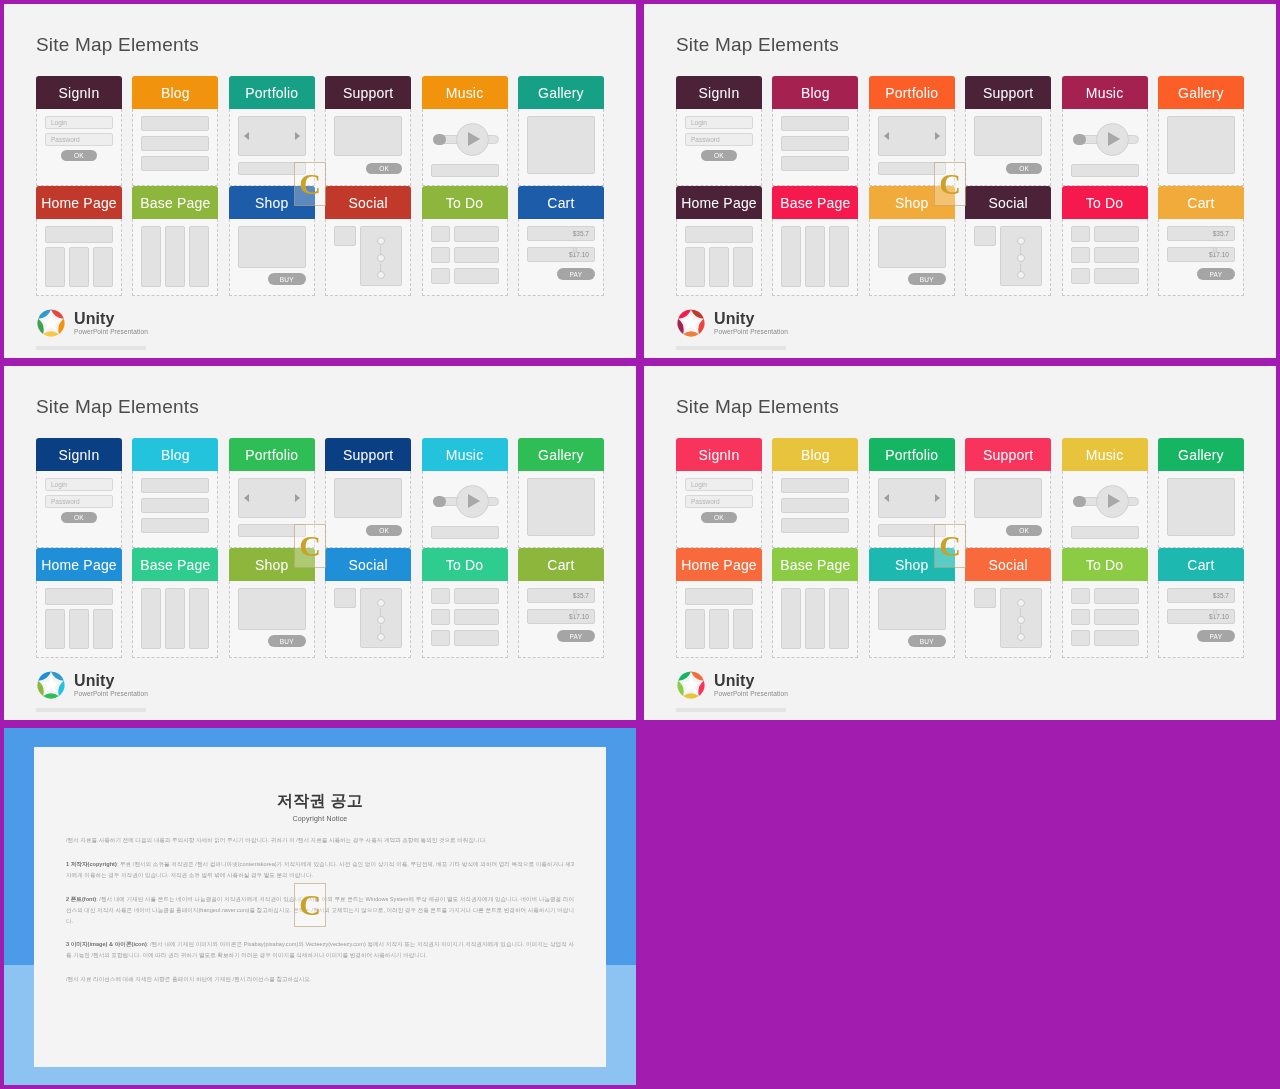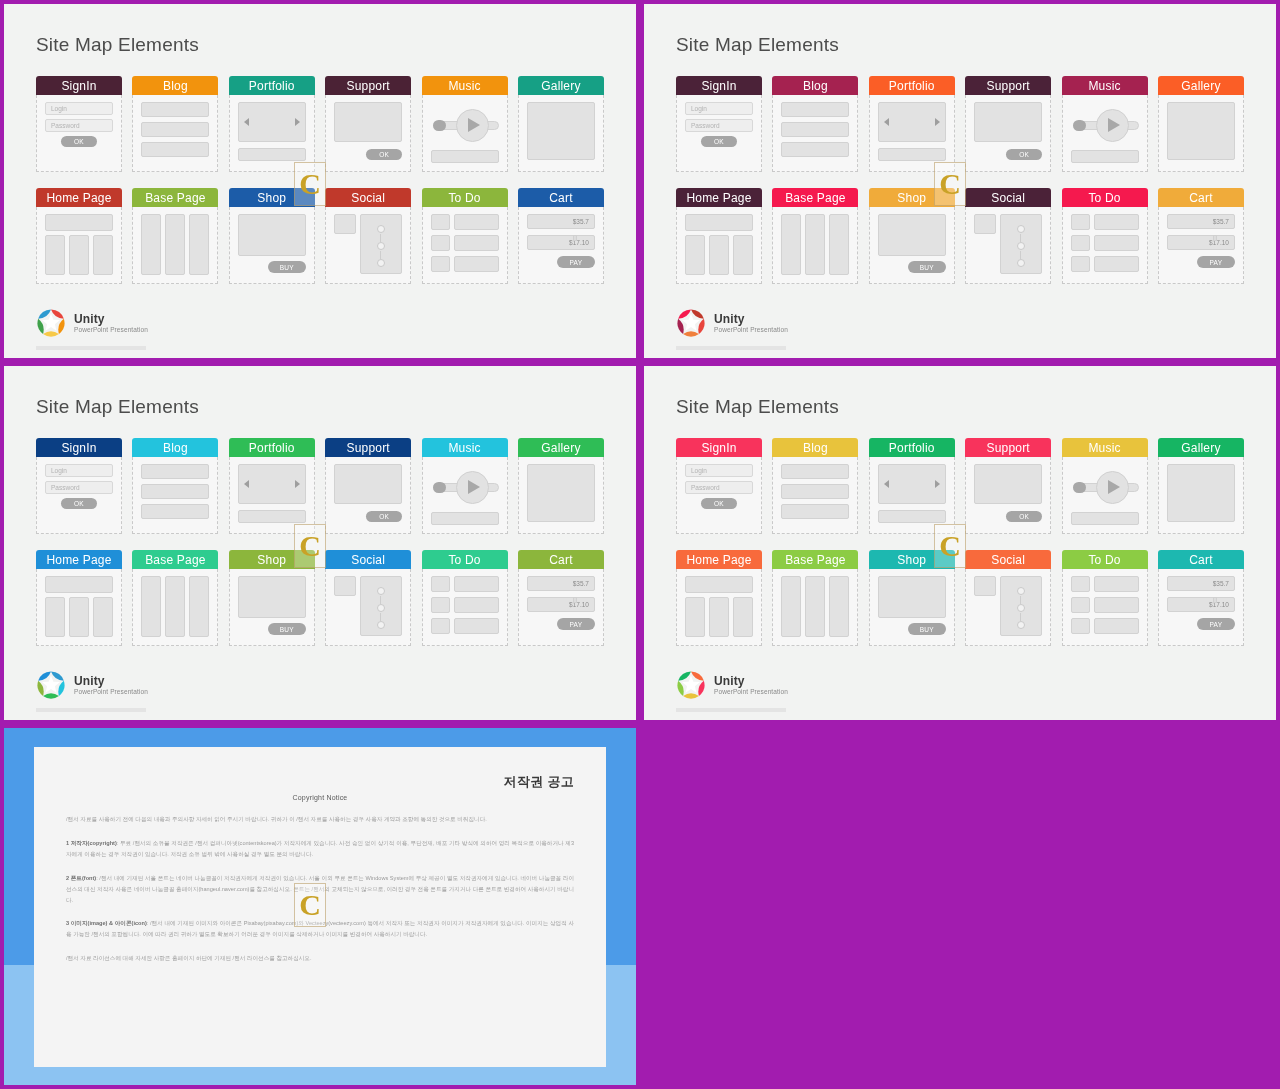--- a/index.html
+++ b/index.html
@@ -32,33 +32,33 @@
     font-weight: 400;
   }
 
   
   .grid {
     position: absolute;
     left: 32px; top: 72px;
     width: 568px;
   }
   .row { display: flex; gap: 0px; }
-  .row + .row { margin-top: 16px; }
+  .row + .row { }
   .card {
     width: 88px;
     margin-right: 10.4px;
     position: relative;
   }
   .card:last-child { margin-right: 0; }
 
   .card-head {
-    height: 19px;
+    height: 33px;
     border-radius: 3px 3px 0 0;
     color: #ffffff;
-    font-size: 12px;
+    font-size: 14px;
     display: flex;
     align-items: center;
     justify-content: center;
     letter-spacing: .2px;
     white-space: nowrap;
   }
   .card-body {
     height: 77px;
     border: 1px dashed #c9c9c9;
     border-top: none;
@@ -193,21 +193,21 @@
   }
 
   
   .logo-wrap {
     position: absolute;
     left: 32px; bottom: 20px;
     display: flex; align-items: center; gap: 8px;
   }
   .logo-mark { width: 30px; height: 30px; }
   .logo-text .brand {
-    font-size: 12px; color: #3a3a3a; font-weight: 600; line-height: 1.05;
+    font-size: 16px; color: #3a3a3a; font-weight: 600; line-height: 1.05;
     letter-spacing: .1px;
   }
   .logo-text .sub {
     font-size: 6.5px; color: #8a8a8a; letter-spacing: .1px; margin-top: 1px;
   }
   .logo-underline {
     position: absolute; left: 32px; bottom: 8px;
     width: 110px; height: 4px; background: #e4e4e4;
   }
 
@@ -242,22 +242,23 @@
     background: #8cc3f2;
   }
   .doc-paper {
     position: absolute;
     left: 30px; top: 19px;
     width: 572px; height: 320px;
     background: #f4f4f4;
     padding: 26px 32px;
   }
   .doc-h1 {
-    text-align:right; font-size: 13px; font-weight: 700; color: #3a3a3a;
+    text-align:center; font-size: 16px; font-weight: 700; color: #3a3a3a;
     letter-spacing: .3px;
+    margin-top: 18px;
   }
   .doc-h2 {
     text-align:center; font-size: 7px; color: #5a5a5a; margin-top: 3px;
     letter-spacing: .2px;
   }
   .doc-p {
     margin-top: 13px;
     font-size: 5.6px;
     line-height: 1.95;
     color: #9a9a9a;

